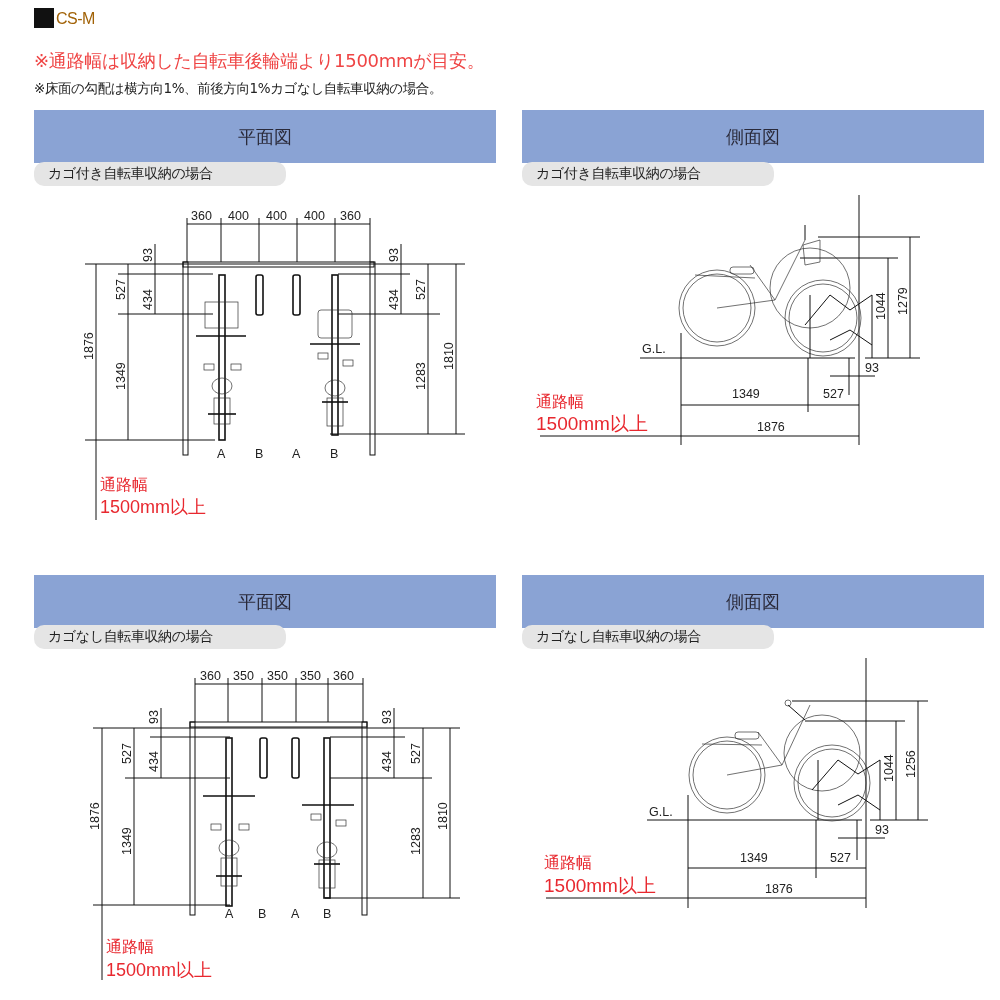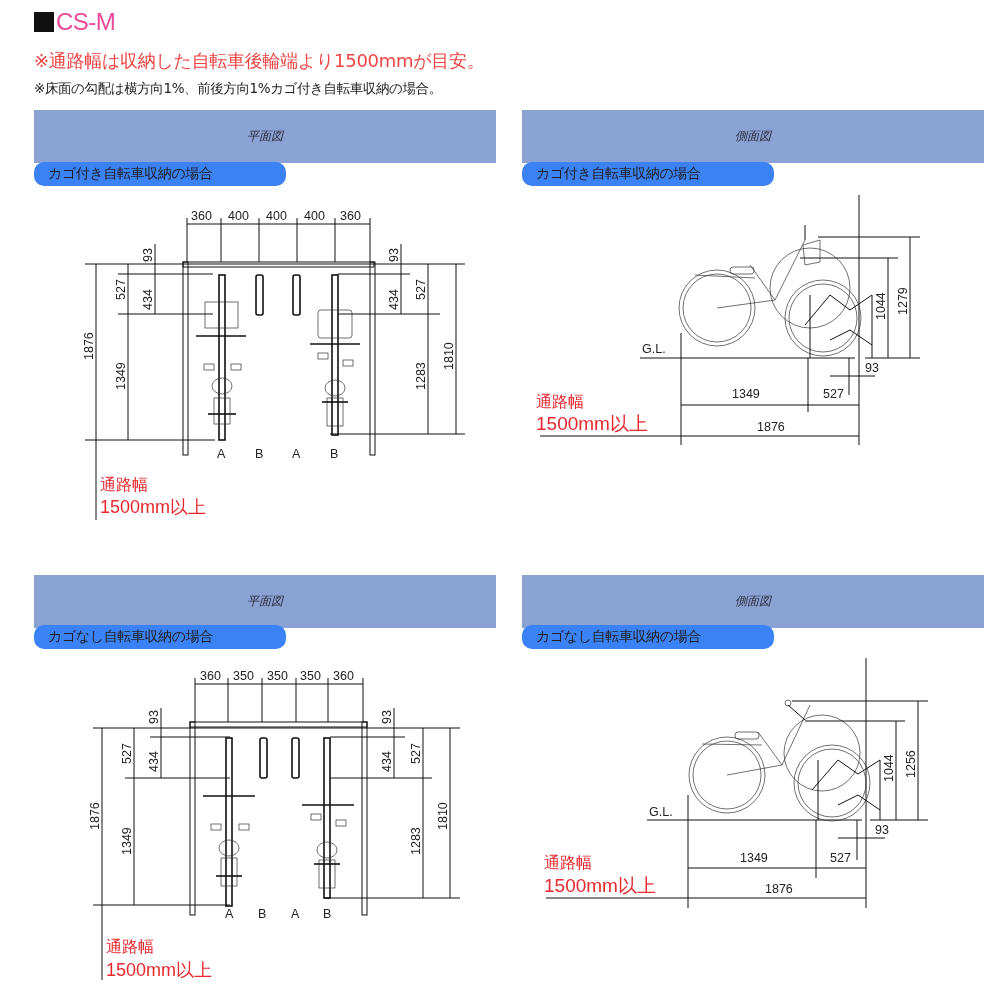--- a/index.html
+++ b/index.html
@@ -1,42 +1,42 @@
 <!DOCTYPE html>
 <html><head>
 <meta charset="utf-8">
 <style>
   html, body { margin: 0; padding: 0; background: #ffffff; }
   body { width: 1000px; height: 1000px; position: relative; overflow: hidden;
          font-family: "DejaVu Sans", "Liberation Sans", sans-serif; color: #222; }
   .abs { position: absolute; }
-  .title { left: 34px; top: 8px; font-size: 24px; font-family: "Liberation Sans", sans-serif; color: #ec4899; display:flex; align-items:center; letter-spacing: -0.5px; }
+  .title { left: 34px; top: 8px; font-size: 16px; font-family: "Liberation Sans", sans-serif; color: #a16207; display:flex; align-items:flex-end; letter-spacing: -0.5px; }
   .title .sq { display:inline-block; width: 20px; height: 20px; background:#111; margin-right: 2px; }
   .note-red { left: 34px; top: 49px; font-size: 18px; color: #ef4444; letter-spacing: -0.3px; }
   .note-black { left: 34px; top: 80px; font-size: 13.5px; color: #222; letter-spacing: -0.4px; }
-  .band { height: 53px; background: #8aa3d4; color: #2a2a3a; font-size: 12px;
-          display:flex; align-items:center; justify-content:center;font-style:italic; }
-  .pill { height: 24px; background: #3b82f6; border-radius: 10px; font-size: 14px; color:#222;
+  .band { height: 53px; background: #8aa3d4; color: #2a2a3a; font-size: 18px;
+          display:flex; align-items:center; justify-content:center; }
+  .pill { height: 24px; background: #e5e5e5; border-radius: 10px; font-size: 14px; color:#222;
           display:flex; align-items:center; padding: 0 14px; box-sizing: border-box; letter-spacing: -0.4px; }
   svg text { font-family: "Liberation Sans", sans-serif; }
   .dim { font-size: 12.5px; fill: #222; font-family: "Liberation Sans", sans-serif; }
   .red { fill: #e8282f; font-size: 16px; }
   .ln { stroke: #111; stroke-width: 1; fill: none; }
   .ln2 { stroke: #111; stroke-width: 1.6; fill: none; }
   .thin { stroke: #333; stroke-width: 0.7; fill: none; }
 </style>
 </head>
 <body>
 
 <div class="abs title">
   <span class="sq"></span>
   <span>CS-M</span>
 </div>
 <div class="abs note-red">※通路幅は収納した自転車後輪端より1500mmが目安。</div>
-<div class="abs note-black">※床面の勾配は横方向1%、前後方向1%カゴ付き自転車収納の場合。</div>
+<div class="abs note-black">※床面の勾配は横方向1%、前後方向1%カゴなし自転車収納の場合。</div>
 
 <div class="abs band" style="left:34px; top:110px; width:462px;">平面図</div>
 <div class="abs band" style="left:522px; top:110px; width:462px;">側面図</div>
 <div class="abs pill" style="left:34px; top:162px; width:252px;">カゴ付き自転車収納の場合</div>
 <div class="abs pill" style="left:522px; top:162px; width:252px;">カゴ付き自転車収納の場合</div>
 
 <div class="abs band" style="left:34px; top:575px; width:462px;">平面図</div>
 <div class="abs band" style="left:522px; top:575px; width:462px;">側面図</div>
 <div class="abs pill" style="left:34px; top:625px; width:252px;">カゴなし自転車収納の場合</div>
 <div class="abs pill" style="left:522px; top:625px; width:252px;">カゴなし自転車収納の場合</div>

